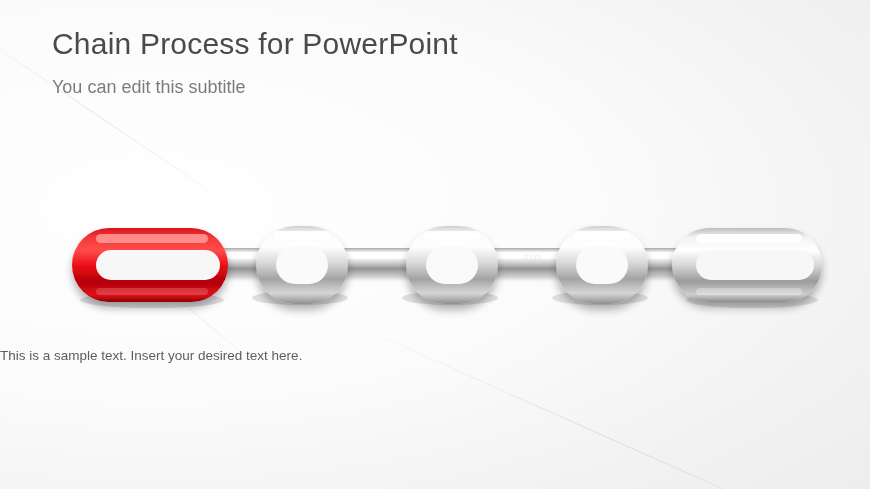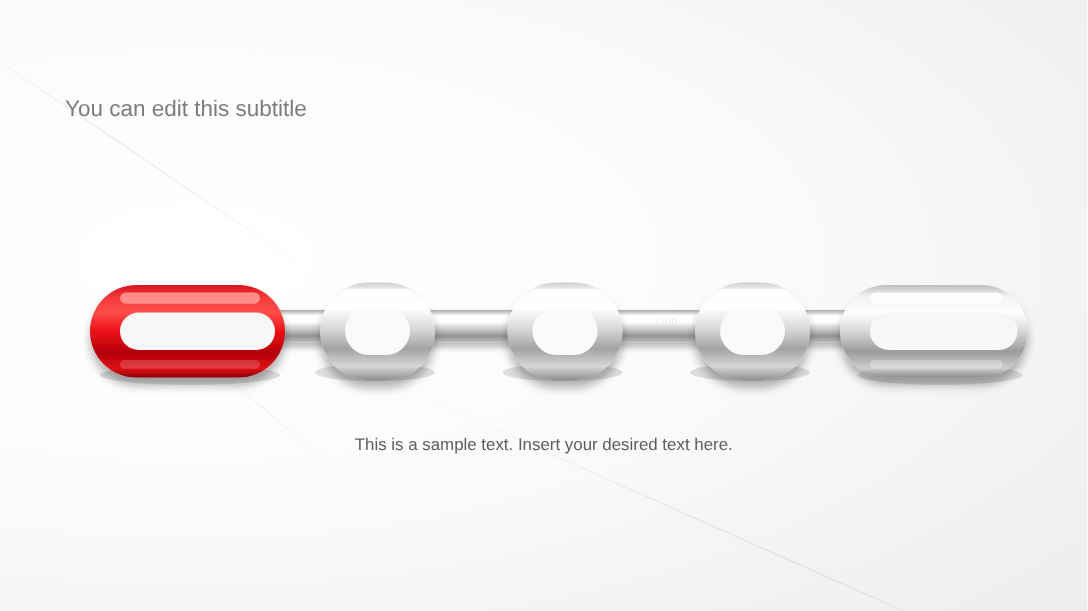--- a/index.html
+++ b/index.html
@@ -47,21 +47,20 @@
     font-size: 18px;
     font-weight: 400;
     color: #7c7c7c;
     white-space: nowrap;
   }
   .sample-text {
     position: absolute;
     left: 0;
     right: 0;
     top: 348px;
-    text-align: center;
     font-size: 13.5px;
     color: #5d5d5d;
     white-space: nowrap;
   }
 
   
   .watermark {
     position: absolute;
     left: 352px;
     top: 214px;
@@ -108,20 +107,21 @@
 </style>
 </head>
 <body>
 
 <div id="slide">
 
   <div class="diag diag-a"></div>
   <div class="diag diag-b"></div>
   <div class="diag diag-c"></div>
 
+  <div class="title">Chain Process for PowerPoint</div>
 
   <div class="subtitle">You can edit this subtitle</div>
 
   <svg id="chain" viewBox="0 0 870 489">
     <defs>
 
       <linearGradient id="metalH" x1="0" y1="0" x2="0" y2="1">
         <stop offset="0.00" stop-color="#bdbdbd"></stop>
         <stop offset="0.12" stop-color="#f2f2f2"></stop>
         <stop offset="0.30" stop-color="#ffffff"></stop>

